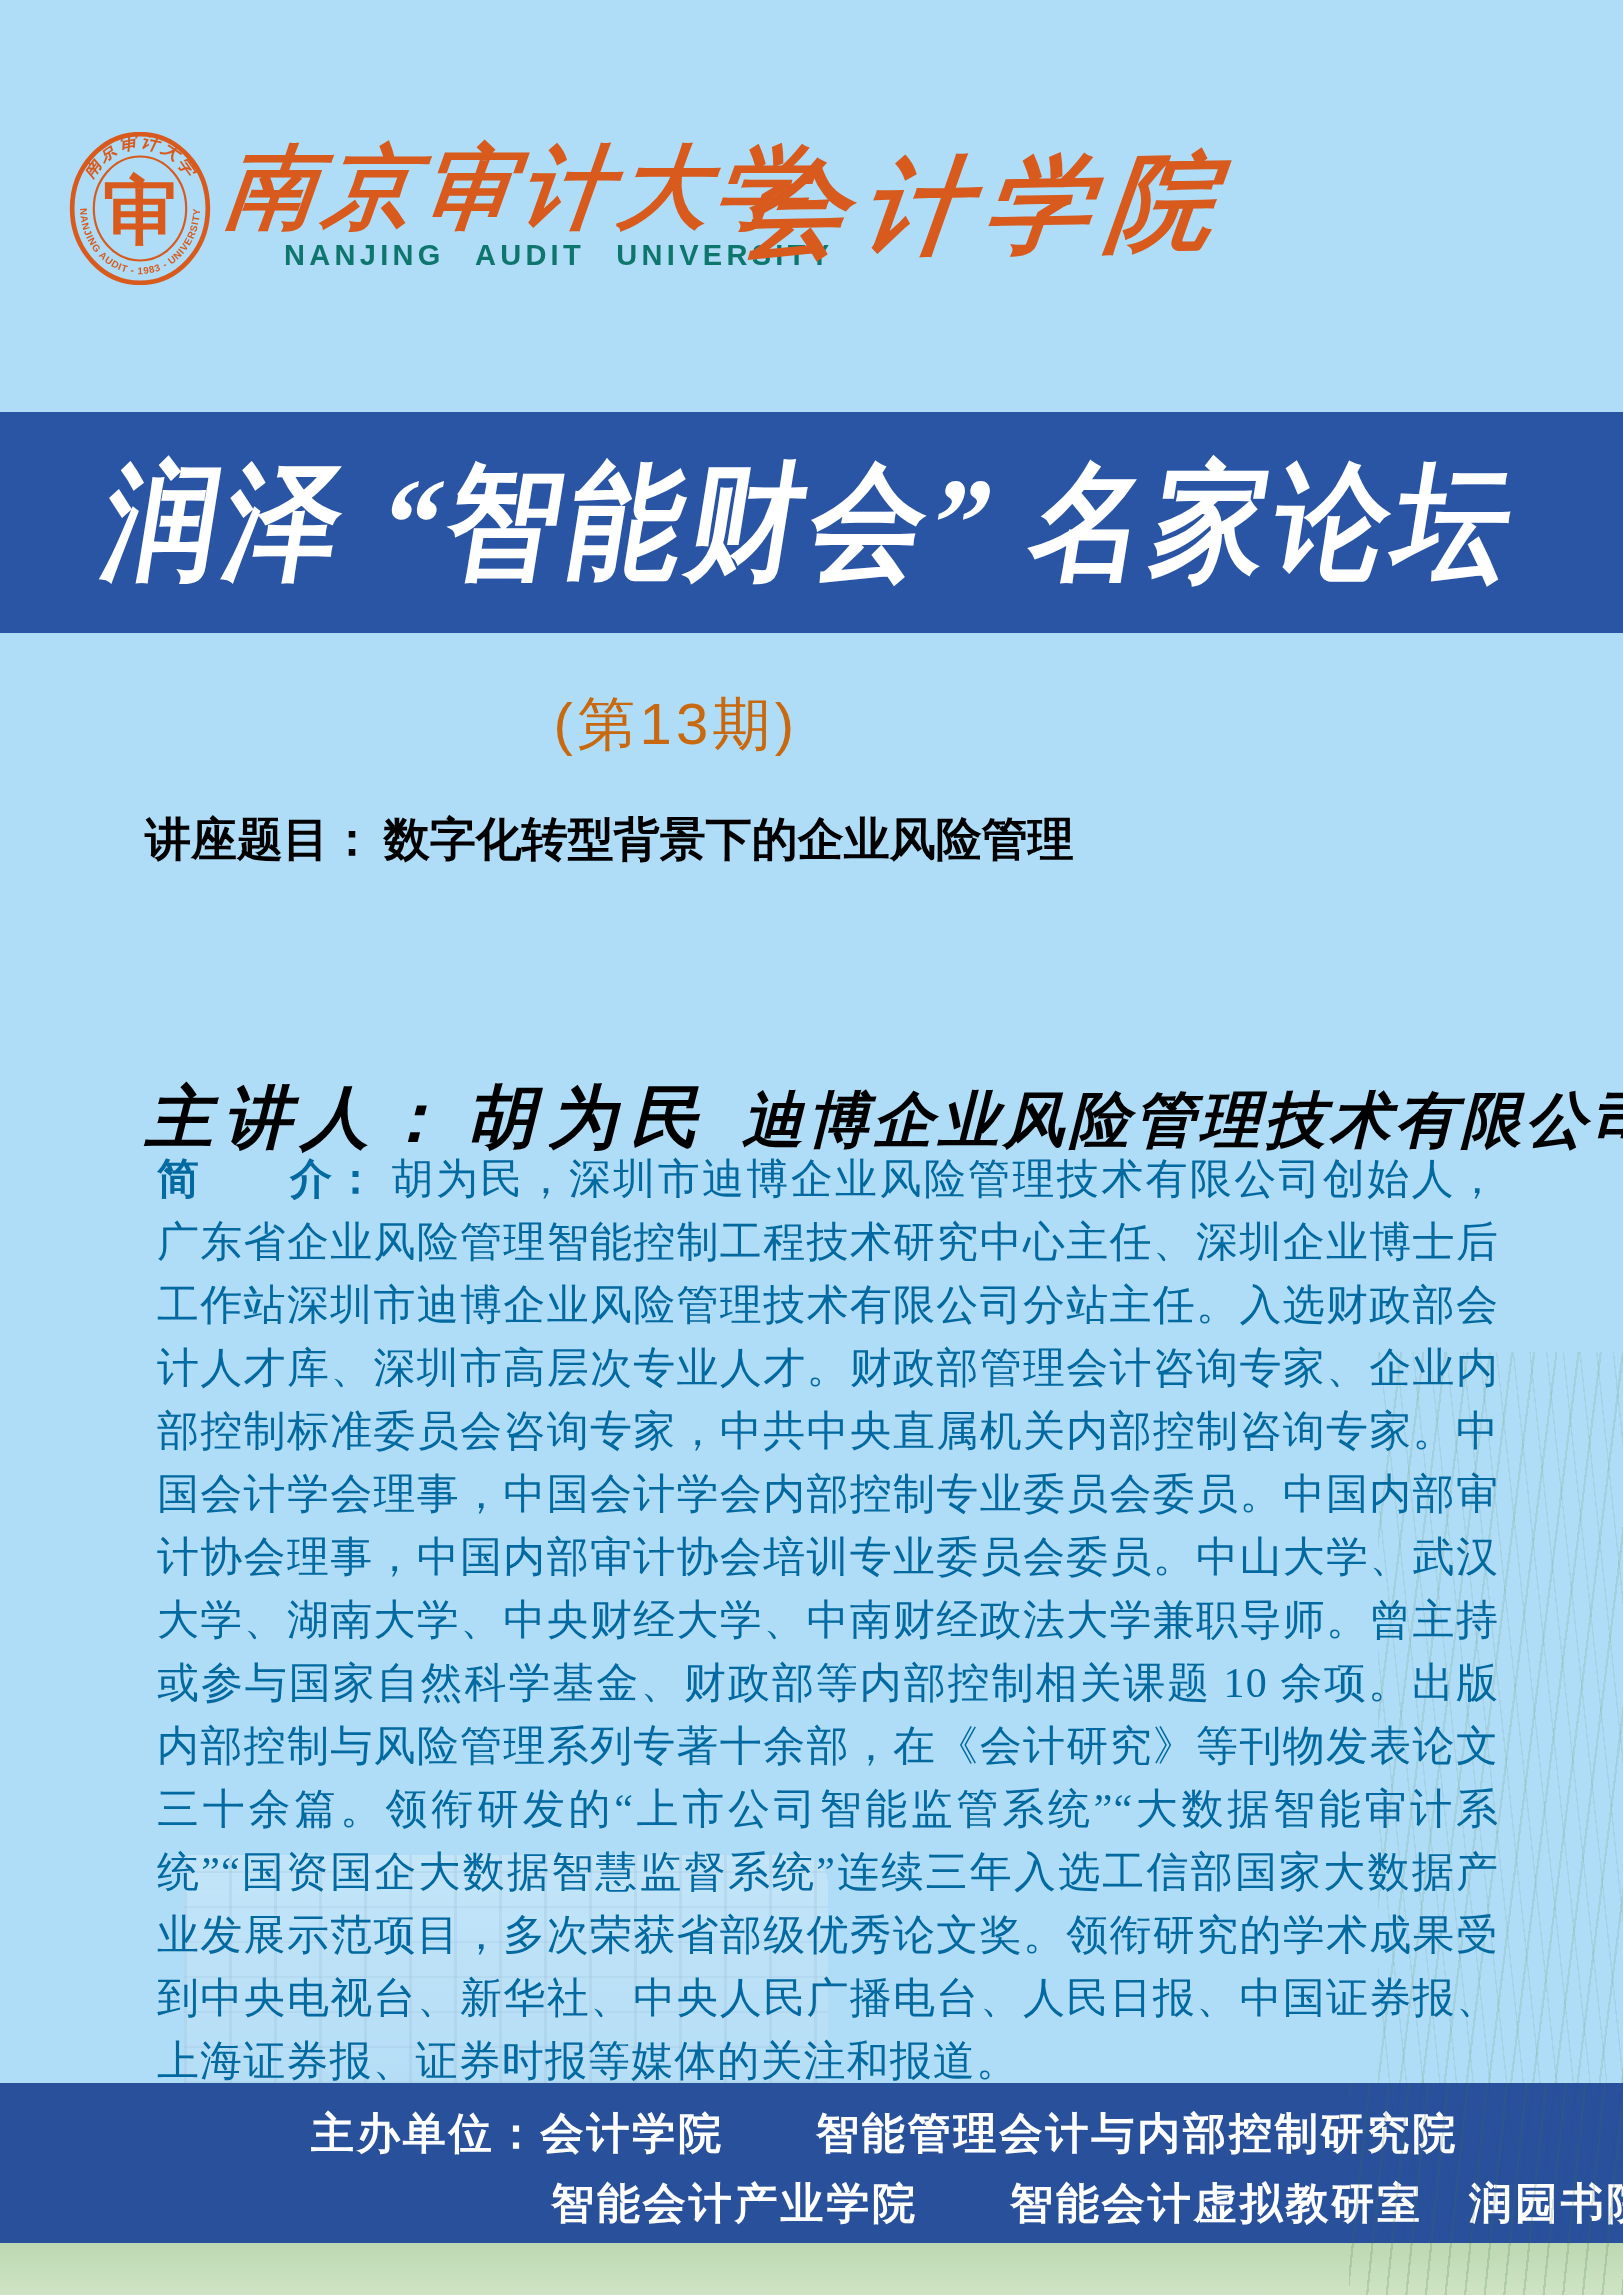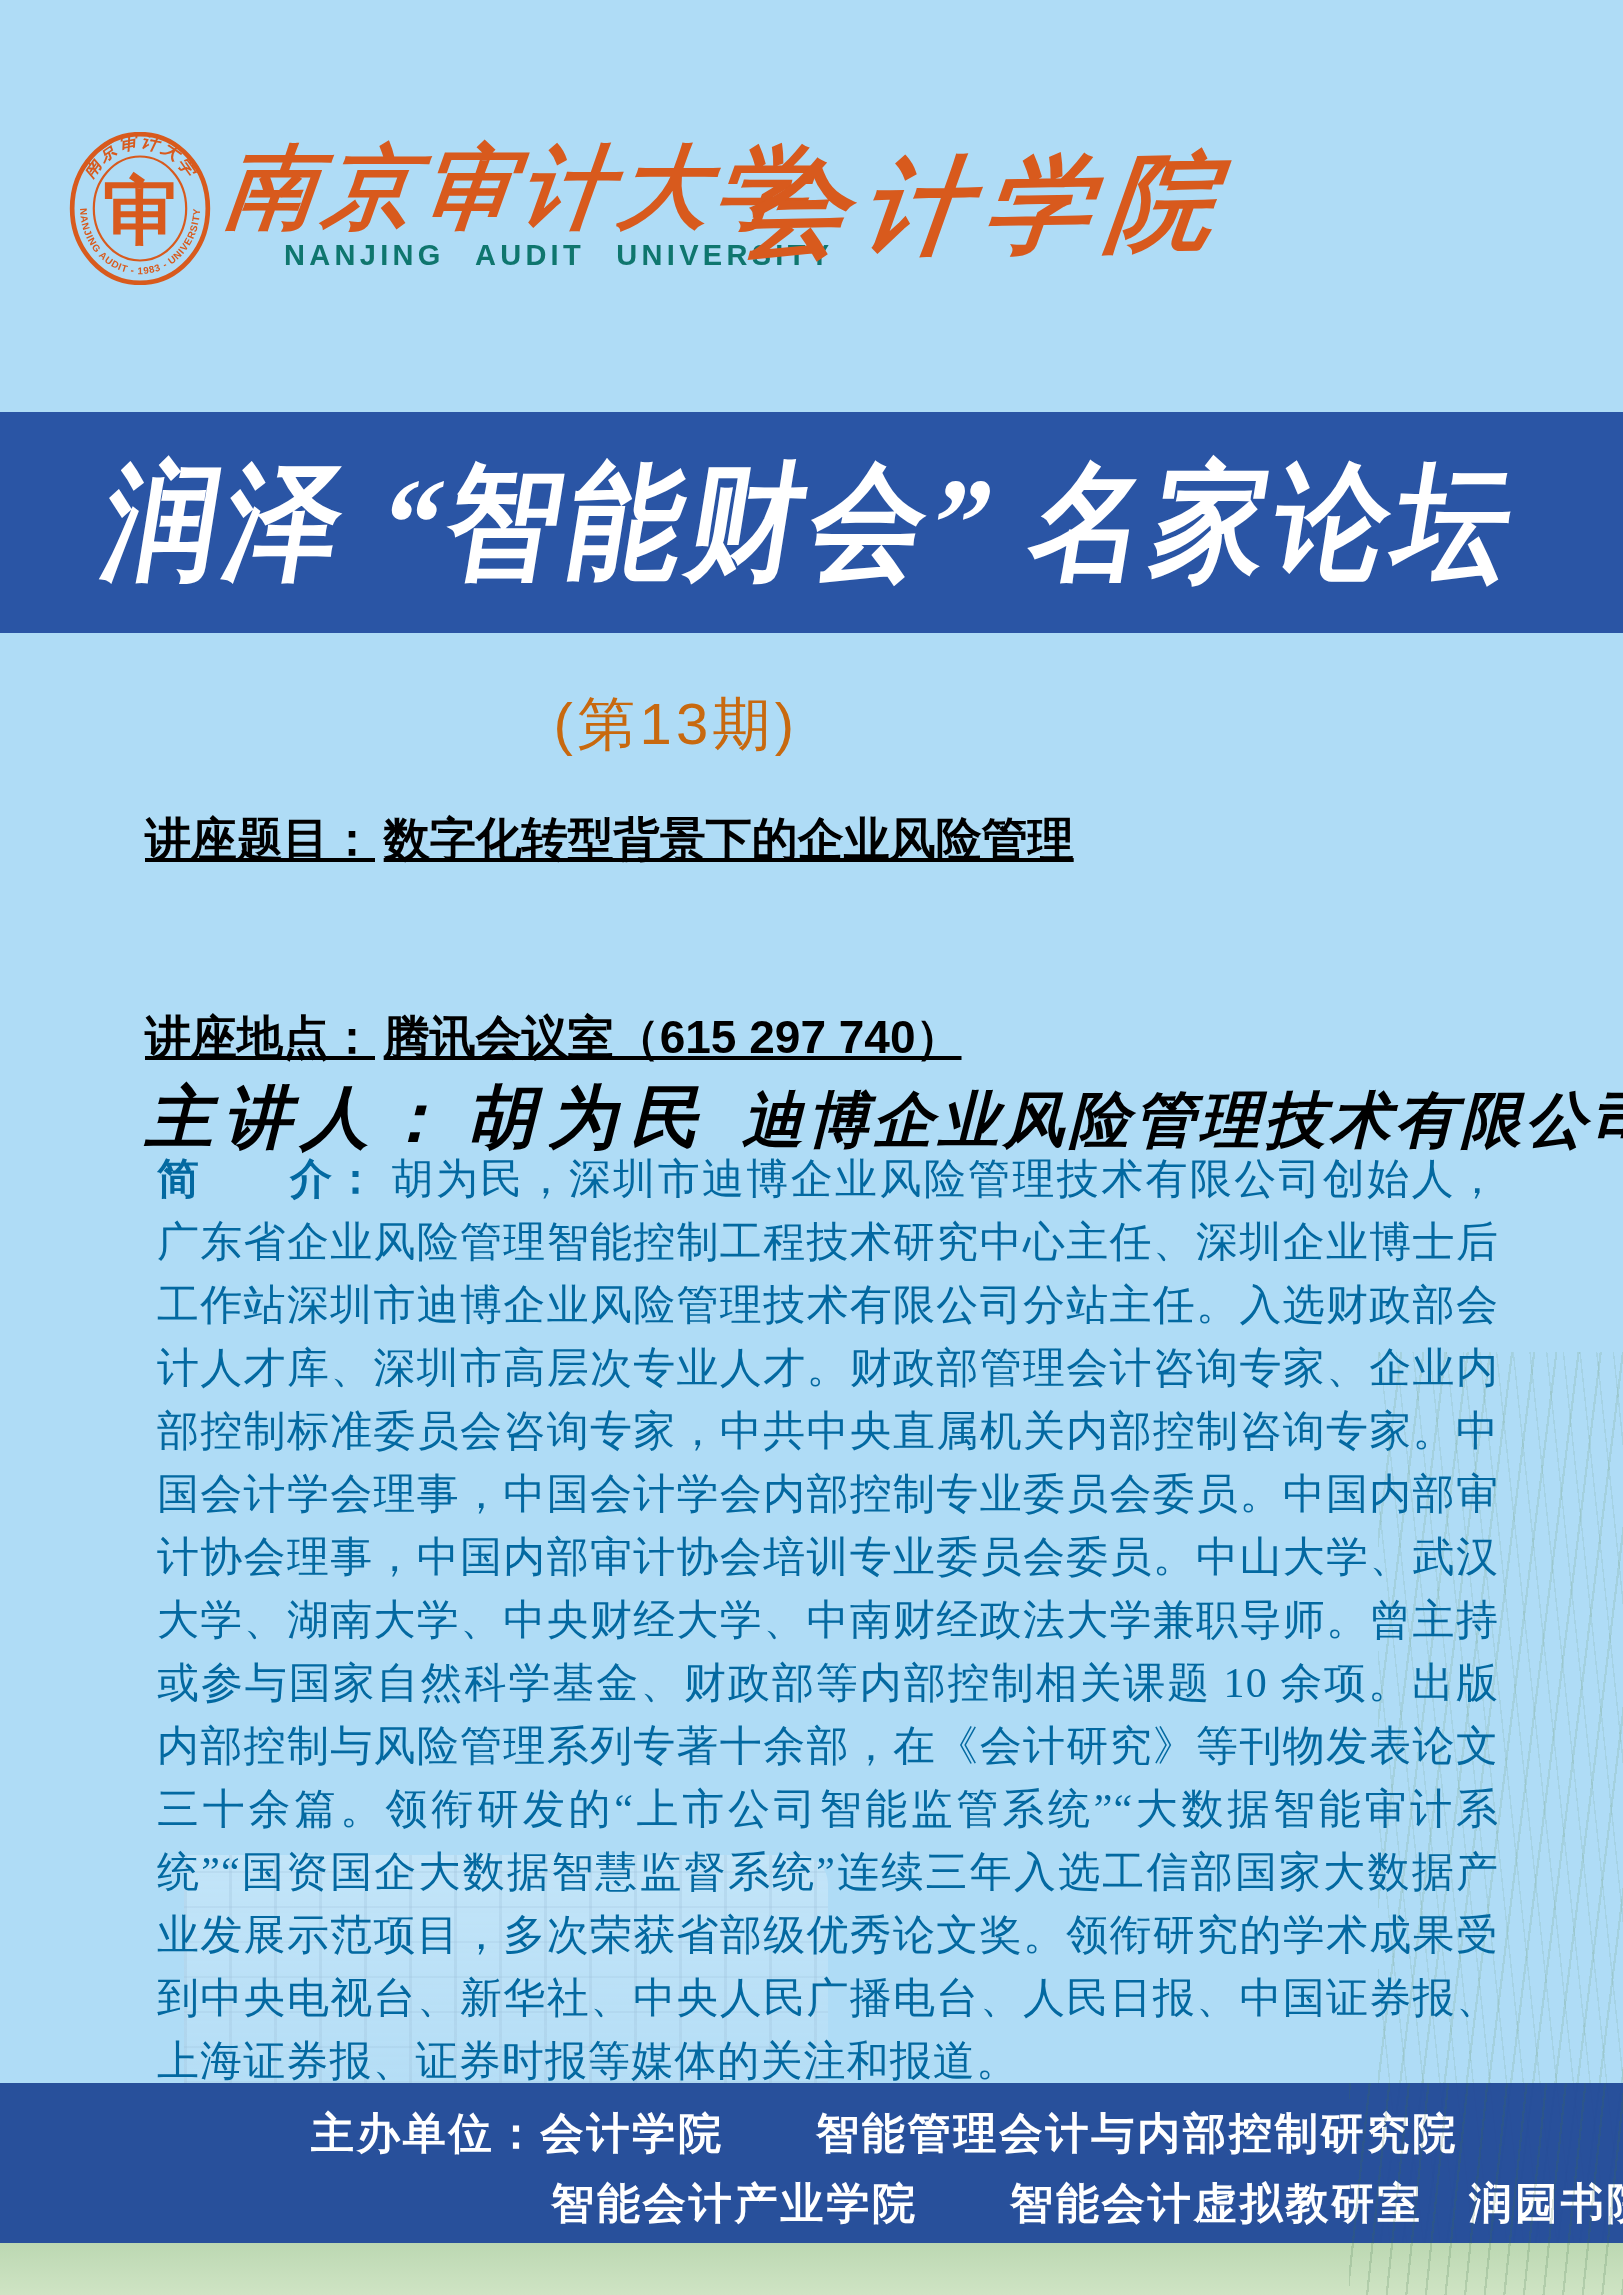--- a/index.html
+++ b/index.html
@@ -64,21 +64,21 @@
   }
   
   .issue{
     position:absolute; left:0; top:686px; width:1352px; z-index:2;
     text-align:center; font-size:58px; font-weight:500;
     letter-spacing:4.3px; color:#c8690f;
   }
   
   .detail-row{
     position:absolute; left:145px; z-index:2; white-space:nowrap;
-    font-size:46px; font-weight:bold; color:#000;text-decoration:underline;
+    font-size:46px; font-weight:bold; color:#000;
   }
   .row-topic{ top:809px; }
   .row-time{ top:908px; }
   .row-place{ top:1007px; }
   .d-value{ margin-left:8.7px; }
   
   .speaker-row{
     position:absolute; left:145px; top:1072px; z-index:2; white-space:nowrap; color:#000;
     font-family:"Liberation Serif", serif; font-style:italic; font-weight:bold;
   }
@@ -132,23 +132,20 @@
 
   <div class="banner">
     <div class="banner-title">润泽 “智能财会” 名家论坛</div>
   </div>
 
   <div class="issue">(第13期)</div>
 
   <div class="detail-row row-topic">
     <span class="d-label">讲座题目：</span><span class="d-value">数字化转型背景下的企业风险管理</span>
   </div>
-  <div class="detail-row row-place">
-    <span class="d-label">讲座地点：</span><span class="d-value">腾讯会议室（615 297 740）</span>
-  </div>
 
   <div class="speaker-row">
     <span class="sp-label">主讲人：</span><span class="sp-name">胡为民</span><span class="sp-suffix">迪博企业风险管理技术有限公司创始人</span>
   </div>
 
   <p class="intro">
     <span class="intro-label">简　　介：</span>
     <span class="intro-text">胡为民，深圳市迪博企业风险管理技术有限公司创始人，广东省企业风险管理智能控制工程技术研究中心主任、深圳企业博士后工作站深圳市迪博企业风险管理技术有限公司分站主任。入选财政部会计人才库、深圳市高层次专业人才。财政部管理会计咨询专家、企业内部控制标准委员会咨询专家，中共中央直属机关内部控制咨询专家。中国会计学会理事，中国会计学会内部控制专业委员会委员。中国内部审计协会理事，中国内部审计协会培训专业委员会委员。中山大学、武汉大学、湖南大学、中央财经大学、中南财经政法大学兼职导师。曾主持或参与国家自然科学基金、财政部等内部控制相关课题 10 余项。出版内部控制与风险管理系列专著十余部，在《会计研究》等刊物发表论文三十余篇。领衔研发的“上市公司智能监管系统”“大数据智能审计系统”“国资国企大数据智慧监督系统”连续三年入选工信部国家大数据产业发展示范项目，多次荣获省部级优秀论文奖。领衔研究的学术成果受到中央电视台、新华社、中央人民广播电台、人民日报、中国证券报、上海证券报、证券时报等媒体的关注和报道。</span>
   </p>
 

